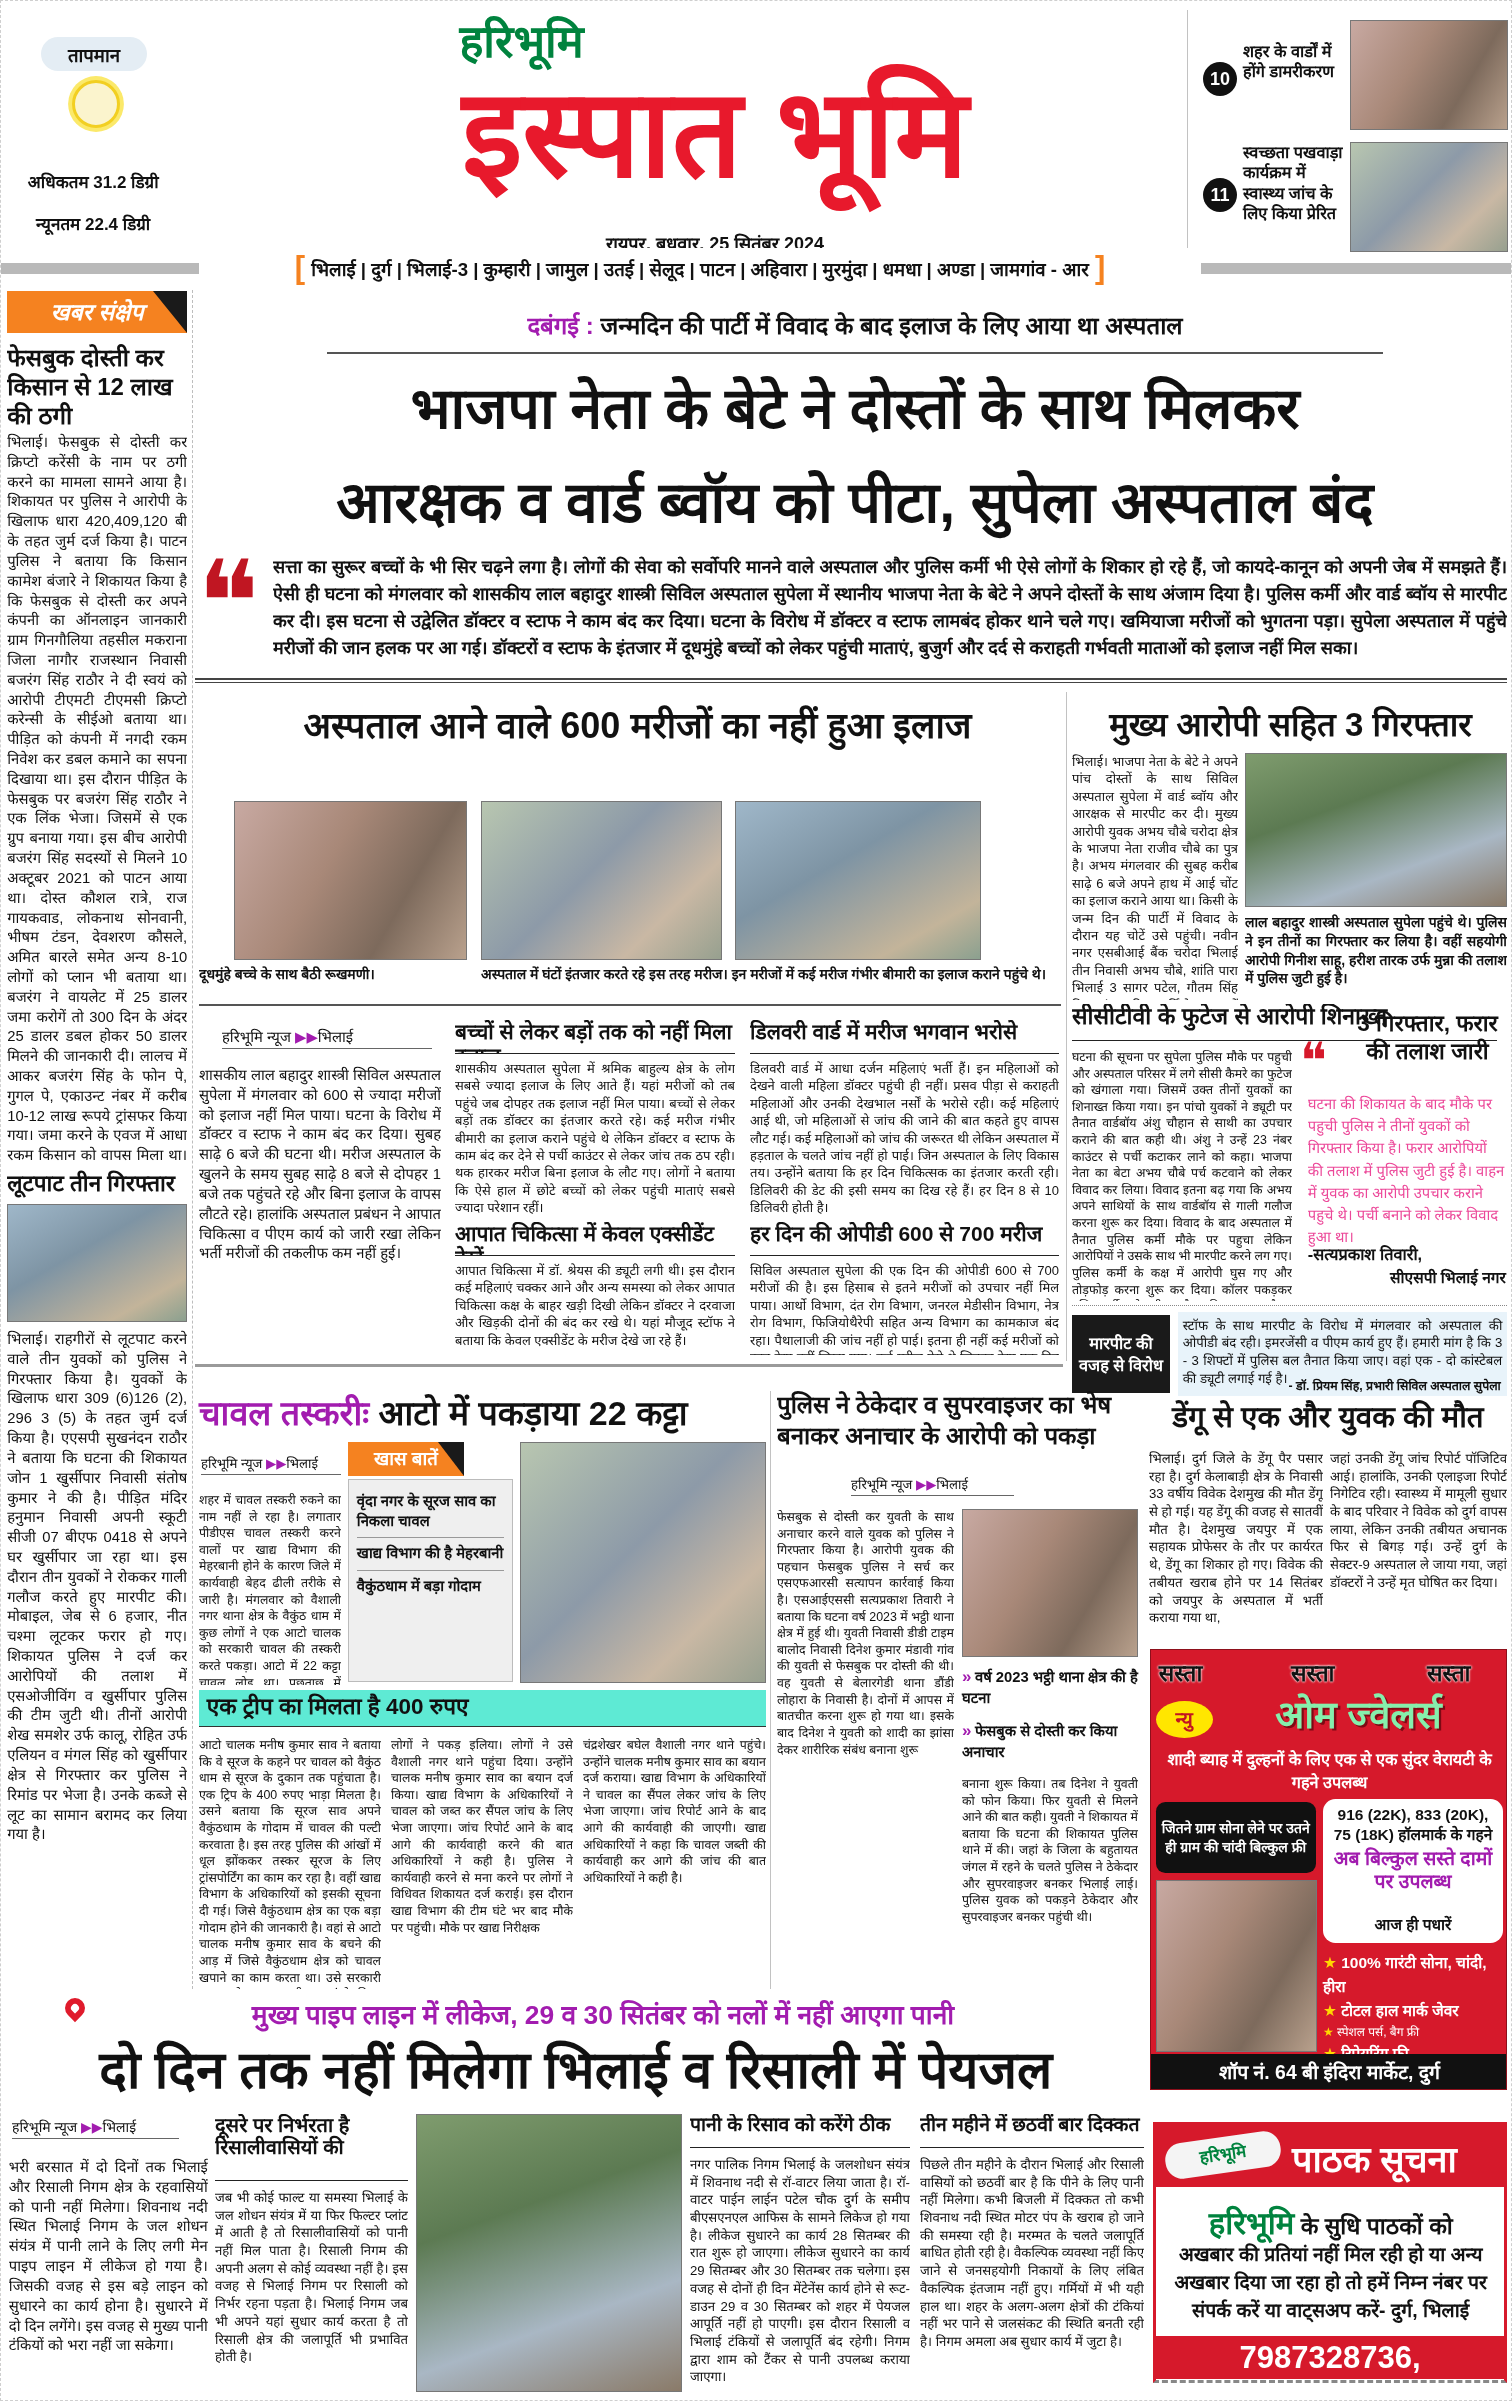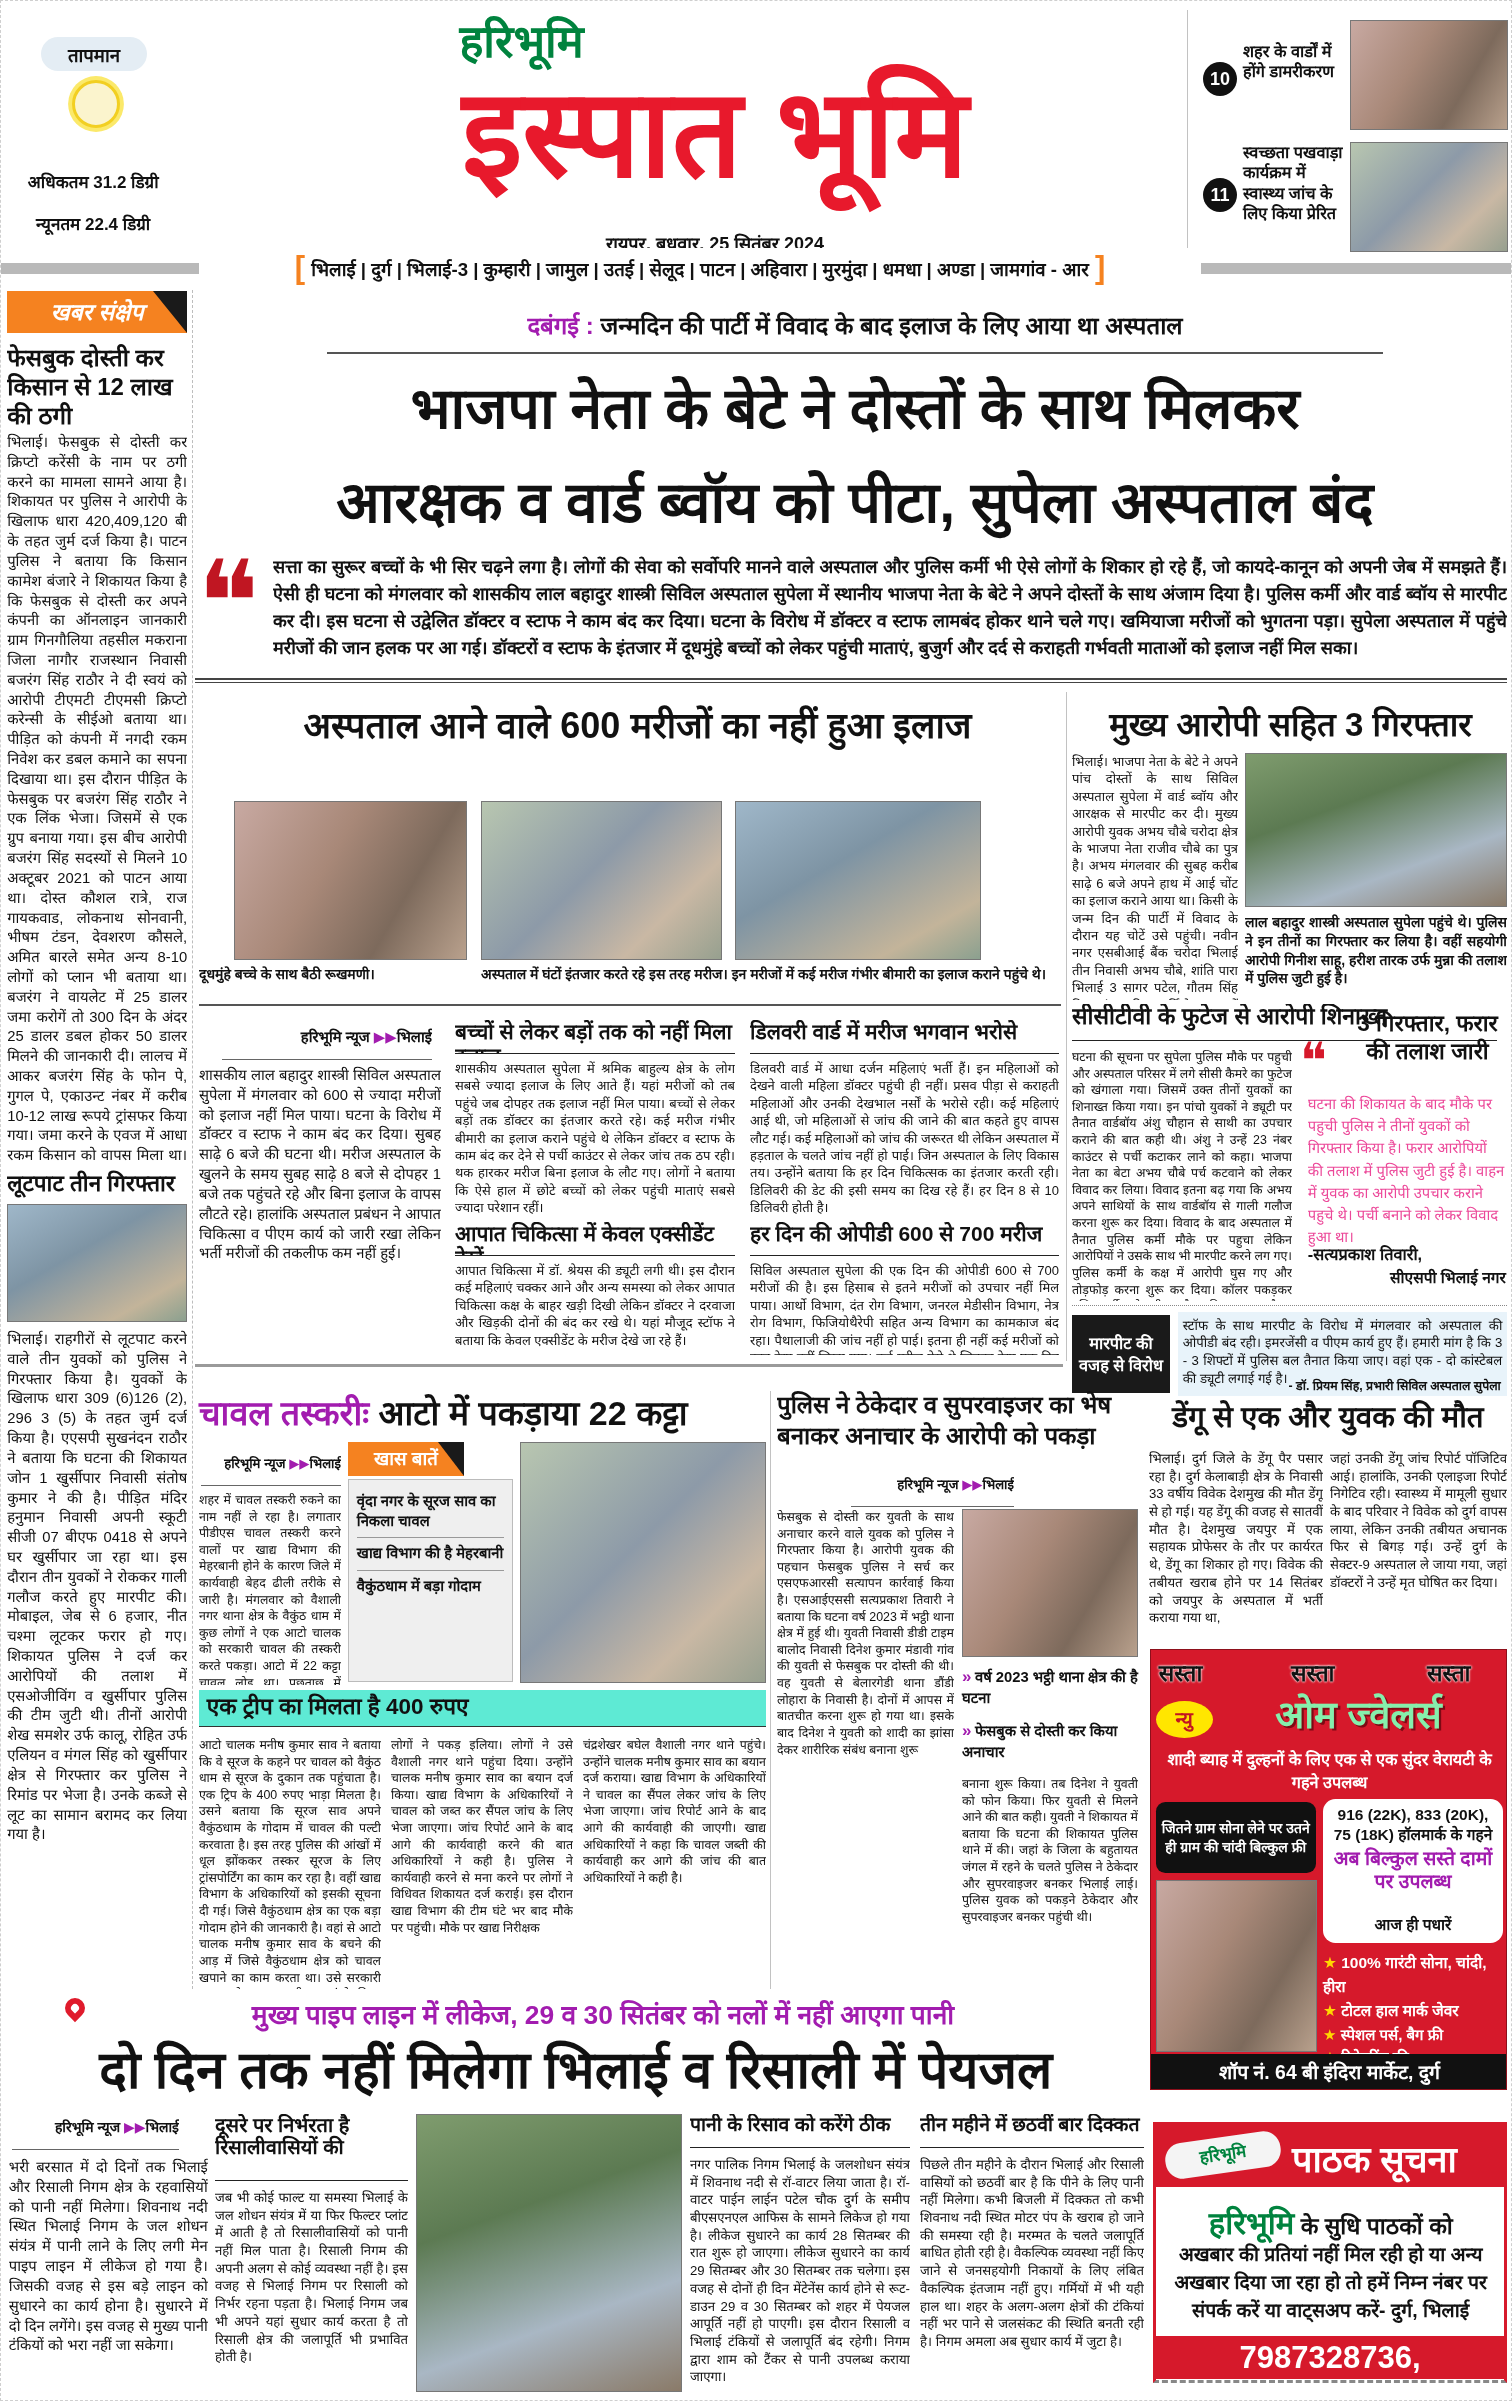--- a/index.html
+++ b/index.html
@@ -15,21 +15,21 @@
   .red{color:#a21caf}
   .green{color:#00833e}
   .photoA{background:linear-gradient(135deg,#b8c6b0,#8d9aa8 45%,#c9b8a4 75%,#97a08f);border:0.8px solid #777}
   .photoB{background:linear-gradient(120deg,#c8a9a2,#a88878 40%,#7d6a5c 70%,#b9a18d);border:0.8px solid #777}
   .photoC{background:linear-gradient(150deg,#9fb7c9,#7e94a4 40%,#c3b49a 80%,#8ba08f);border:0.8px solid #777}
   .photoD{background:linear-gradient(160deg,#7f9c6e,#5c7a52 35%,#a9b7c4 70%,#8a7a68);border:0.8px solid #777}
   .hr{background:#555}
   .vr{border-left:1.6px solid #c2c2c2}
   .dashv{border-left:1.6px dashed #bdbdbd}
   .h3{font-weight:700;border-bottom:1.6px solid #222;line-height:1.12;overflow:hidden}
-  .byline{font-weight:700;text-align:right;border-bottom:1.6px solid #666;padding-bottom:13px;font-size:14.8px;overflow:hidden}
+  .byline{font-weight:400;text-align:left;border-bottom:1.6px solid #666;padding-bottom:2px;font-size:14.8px;overflow:hidden}
   .orangeh{background:#f58220;color:#fff;font-weight:700;text-align:center;overflow:hidden}
   .tri{width:0;height:0;border-style:solid}
   .cap{font-weight:700;font-size:14px;line-height:1.2;overflow:hidden}
   .pin{width:20px;height:20px;border:6.2px solid #e01b2c;border-radius:50% 50% 50% 0;transform:rotate(-45deg)}
   .sun{background:#fbf4cd;border-radius:50%;border:3.1px solid #f2cf22;box-shadow:0 0 0 3.9px #fbe96a}
   .numb{background:#111;color:#fff;border-radius:50%;font-weight:700;display:flex;align-items:center;justify-content:center}
 </style>
 </head>
 <body>
 
@@ -194,21 +194,21 @@
     <div class="abs b ctr" style="left:4.7px;top:152px;width:160px;height:71px;background:#111;border-radius:9.3px;color:#fff;font-size:14px;line-height:1.3;padding:4.7px;display:flex;align-items:center">जितने ग्राम सोना लेने पर उतने ही ग्राम की चांदी बिल्कुल फ्री</div>
     <div class="abs ctr" style="left:172px;top:149px;width:180px;height:144px;background:#fff;border-radius:12.4px;padding:6.2px 4.7px">
       <div class="b" style="font-size:15.5px;line-height:1.25">916 (22K), 833 (20K), 75 (18K) हॉलमार्क के गहने</div>
       <div class="b red" style="font-size:19.4px;line-height:1.2;margin-top:3.1px">अब बिल्कुल सस्ते दामों पर उपलब्ध</div>
       <div class="b" style="font-size:15.5px;margin-top:19px">आज ही पधारें</div>
     </div>
     <div class="abs photoB" style="left:4.7px;top:230px;width:161px;height:172px"></div>
     <div class="abs" style="left:172px;top:301px;width:182px">
       <div style="color:#fff;font-weight:700;font-size:15.5px;line-height:1.55"><span style="color:#ffd700">★</span> <span>100% गारंटी सोना, चांदी, हीरा</span></div>
       <div style="color:#fff;font-weight:700;font-size:15.5px;line-height:1.55"><span style="color:#ffd700">★</span> <span>टोटल हाल मार्क जेवर</span></div>
-      <div style="color:#fff;font-weight:700;font-size:15px;line-height:1.55"><span style="color:#ffd700">★</span> <span>स्पेशल पर्स, बैग फ्री</span></div>
+      <div style="color:#fff;font-weight:400;font-size:12px;line-height:1.55"><span style="color:#ffd700">★</span> <span>स्पेशल पर्स, बैग फ्री</span></div>
       <div style="color:#fff;font-weight:700;font-size:15.5px;line-height:1.55"><span style="color:#ffd700">★</span> <span>रिपेयरिंग फ्री</span></div>
     </div>
     <div class="abs b ctr" style="left:0;top:404px;width:357px;height:36px;background:#111;color:#fff;font-size:19.4px;line-height:36px">शॉप नं. 64 बी इंदिरा मार्केट, दुर्ग</div>
   </div>
 
   <div class="abs pin" style="left:64px;top:1997px"></div>
   <div class="abs b ctr red nowrap" style="left:101px;top:1995px;width:1002px;font-size:26.4px">मुख्य पाइप लाइन में लीकेज, 29 व 30 सितंबर को नलों में नहीं आएगा पानी</div>
   <div class="abs b ctr nowrap" style="left:7.8px;top:2031px;width:1134px;font-size:52px">दो दिन तक नहीं मिलेगा भिलाई व रिसाली में पेयजल</div>
 
   <div class="abs byline" style="left:11px;top:2116px;width:167px;font-size:14px">

